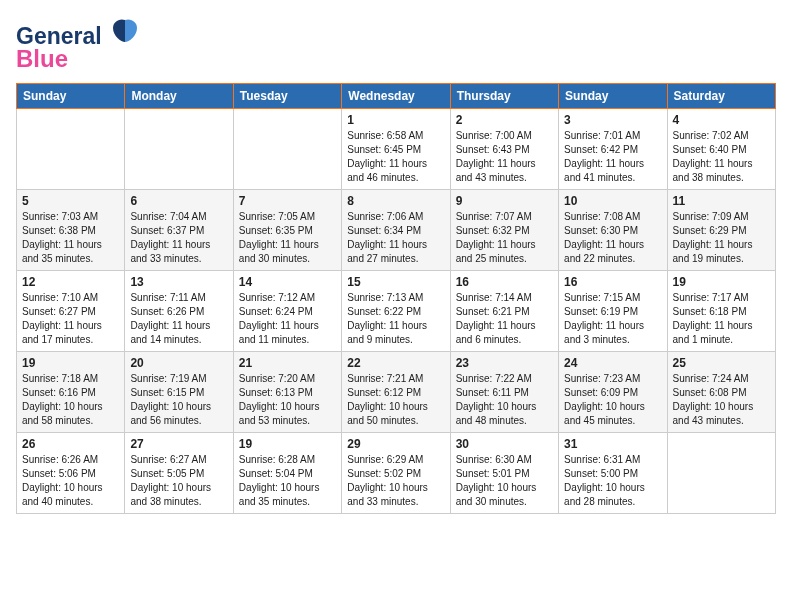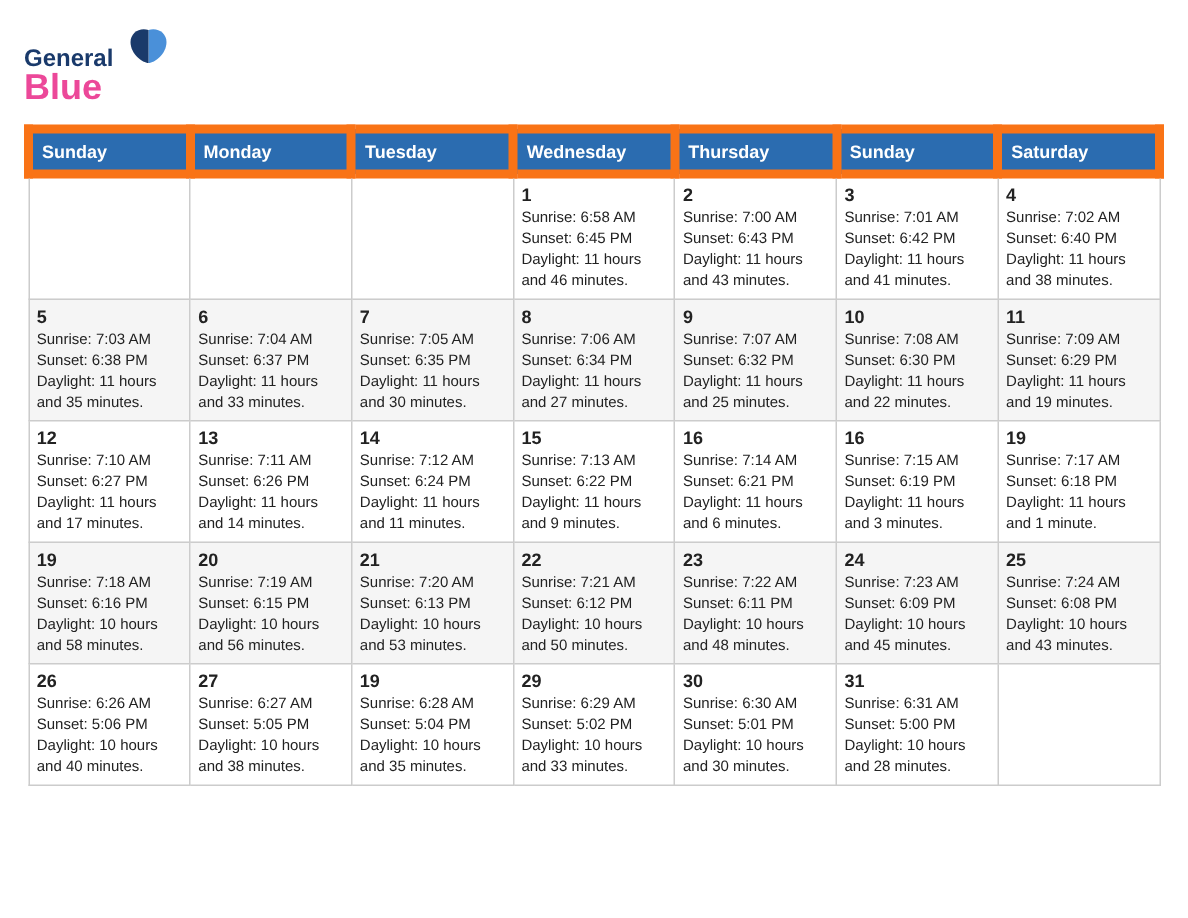--- a/index.html
+++ b/index.html
@@ -57,21 +57,21 @@
       border-collapse: collapse;
       border: 1px solid #ccc;
     }
     .calendar th {
       background: #2b6cb0;
       color: #fff;
       font-size: 12px;
       font-weight: bold;
       padding: 5px 6px;
       text-align: left;
-      border: 6px solid #f97316;
+      border: 1px solid #f97316;
     }
     .calendar td {
       vertical-align: top;
       width: 14.285%;
       border: 1px solid #ccc;
       padding: 4px 5px;
       font-size: 10px;
       color: #222;
       height: 78px;
       background: #fff;
@@ -96,21 +96,21 @@
   </style>
 </head>
 <body>
 
 <div class="page">
   <div class="header">
     <div class="logo">
       <div>
         <div style="display:flex;align-items:center;">
           <div class="logo-text">
-            <span style="color: rgb(26, 58, 107); font-size: 16px; font-weight: bold;">General</span>
+            <span style="color: rgb(26, 58, 107); font-size: 23px; font-weight: bold;">General</span>
             <svg class="logo-icon" viewBox="0 0 28 28" xmlns="http://www.w3.org/2000/svg">
               <path d="M14 4 C20 2, 26 6, 26 12 C26 20, 18 26, 14 26 L14 4Z" fill="#4a90d9"></path>
               <path d="M14 4 C8 2, 2 6, 2 12 C2 20, 10 26, 14 26 L14 4Z" fill="#1a3a6b"></path>
             </svg>
           </div>
         </div>
         <div style="font-size:24px;font-weight:bold;color:#ec4899;margin-top:-4px;">Blue</div>
       </div>
     </div>
     <div class="title-block">

